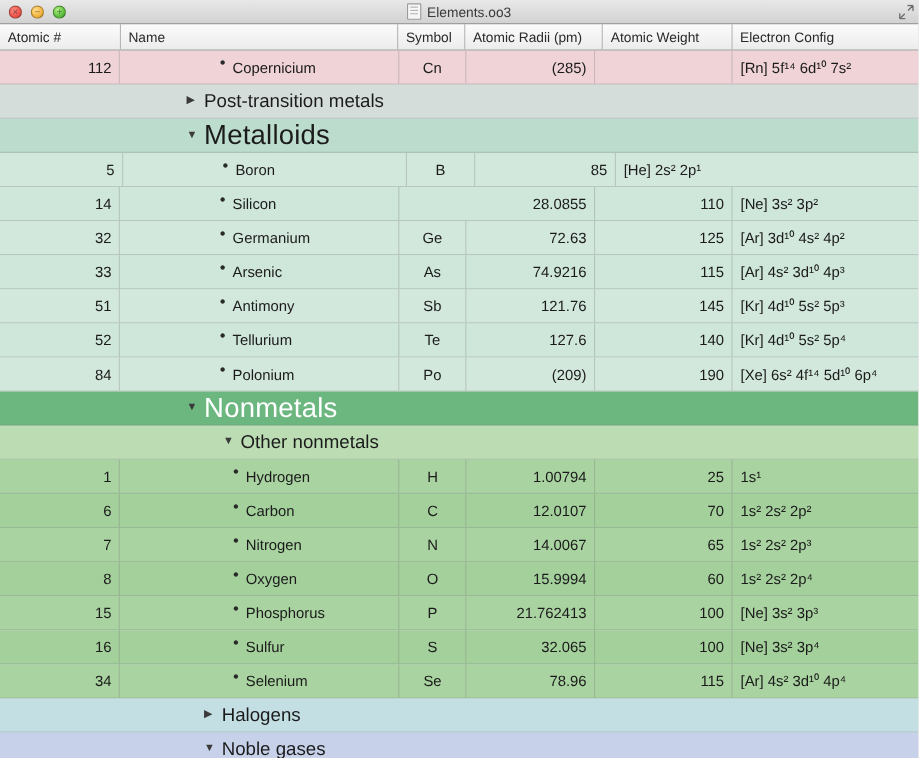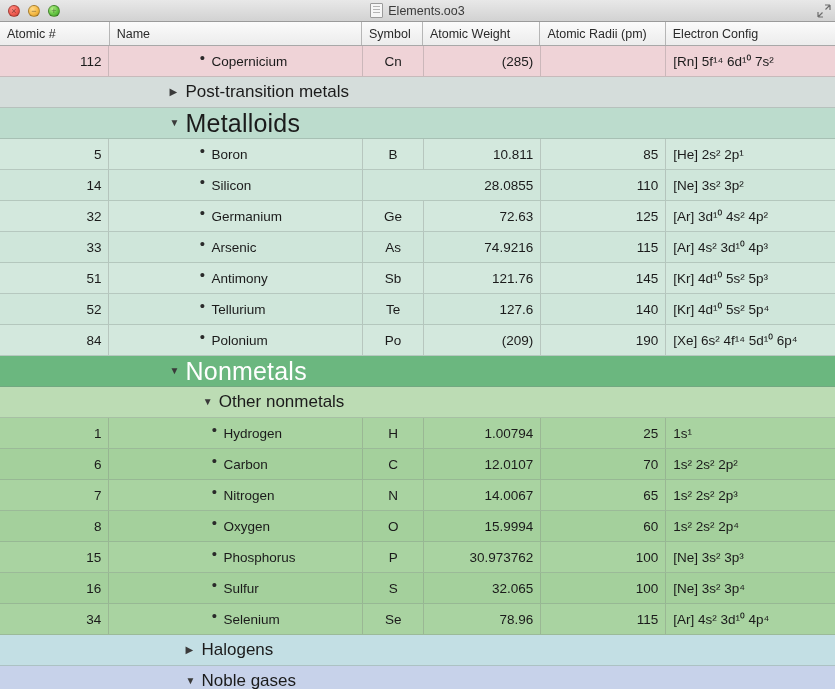--- a/index.html
+++ b/index.html
@@ -236,22 +236,22 @@
     <svg class="resize-corner" viewBox="0 0 14 14">
       <path d="M13 1 L13 6 M13 1 L8 1 M13 1 L8.5 5.5" stroke="#6d6d6d" stroke-width="1.2" fill="none"></path>
       <path d="M1 13 L6 13 M1 13 L1 8 M1 13 L5.5 8.5" stroke="#6d6d6d" stroke-width="1.2" fill="none"></path>
     </svg>
   </div>
 
   <div class="header">
     <div class="hcell c0">Atomic #</div>
     <div class="hcell c1">Name</div>
     <div class="hcell c2">Symbol</div>
+    <div class="hcell c4">Atomic Radii (pm)</div>
     <div class="hcell c3">Atomic Weight</div>
-    <div class="hcell c4">Atomic Radii (pm)</div>
     <div class="hcell c5">Electron Config</div>
   </div>
 
   <div class="body" id="rows">
       <div class="row sep-line r-pink">
         <div class="cell c0 num">112</div>
         <div class="cell c1 namecell indent-leaf">
           <span class="bullet">•</span>
           <span>Copernicium</span>
         </div>
@@ -282,21 +282,20 @@
         <div class="cell c4 num"></div>
         <div class="cell c5"></div>
       </div>
       <div class="row sep-line r-mint">
         <div class="cell c0 num">5</div>
         <div class="cell c1 namecell indent-leaf">
           <span class="bullet">•</span>
           <span>Boron</span>
         </div>
         <div class="cell c2" style="justify-content: center;">B</div>
-        <div class="cell c3 num">10.811</div>
         <div class="cell c4 num">85</div>
         <div class="cell c5">[He] 2s² 2p¹</div>
       </div>
       <div class="row sep-line r-mint2">
         <div class="cell c0 num">14</div>
         <div class="cell c1 namecell indent-leaf">
           <span class="bullet">•</span>
           <span>Silicon</span>
         </div>
         <div class="cell c2" style="justify-content: center; margin-top: 47px;">Si</div>
@@ -425,21 +424,21 @@
         <div class="cell c4 num">60</div>
         <div class="cell c5">1s² 2s² 2p⁴</div>
       </div>
       <div class="row sep-line r-green">
         <div class="cell c0 num">15</div>
         <div class="cell c1 namecell indent-1">
           <span class="bullet">•</span>
           <span>Phosphorus</span>
         </div>
         <div class="cell c2" style="justify-content: center;">P</div>
-        <div class="cell c3 num">30.973762</div>
+        <div class="cell c3 num">21.762413</div>
         <div class="cell c4 num">100</div>
         <div class="cell c5">[Ne] 3s² 3p³</div>
       </div>
       <div class="row sep-line r-green2">
         <div class="cell c0 num">16</div>
         <div class="cell c1 namecell indent-1">
           <span class="bullet">•</span>
           <span>Sulfur</span>
         </div>
         <div class="cell c2" style="justify-content: center;">S</div>

